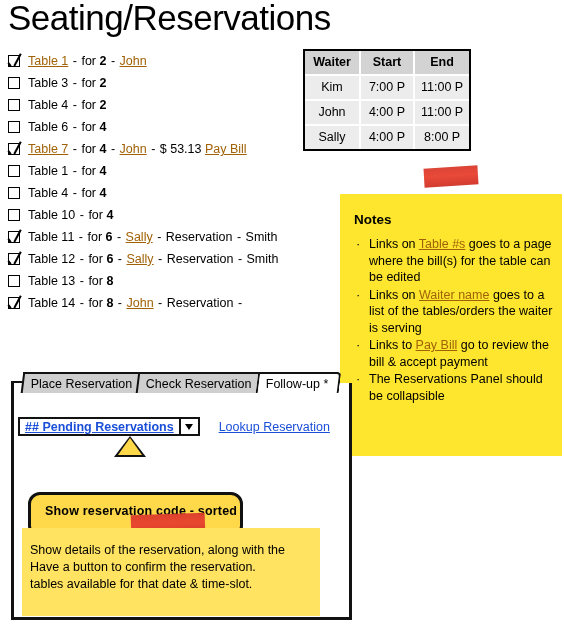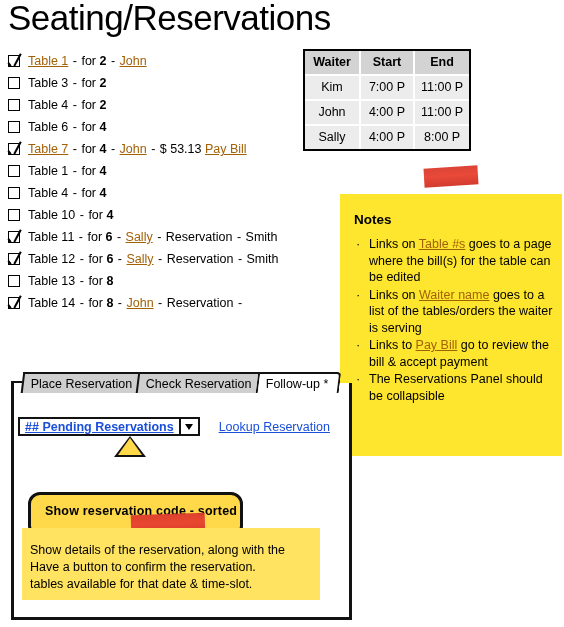--- a/index.html
+++ b/index.html
@@ -300,21 +300,21 @@
     border-bottom: 21px solid #111111;
     z-index: 2;
   }
 
   
   #detail-sticky {
     position: absolute;
     left: 22px;
     top: 528px;
     width: 298px;
-    height: 72px;
+    height: 88px;
     background: #ffe361;
   }
   #detail-text {
     position: absolute;
     left: 8px;
     top: 14px;
     width: 290px;
     font-size: 12.5px;
     line-height: 17px;
   }

